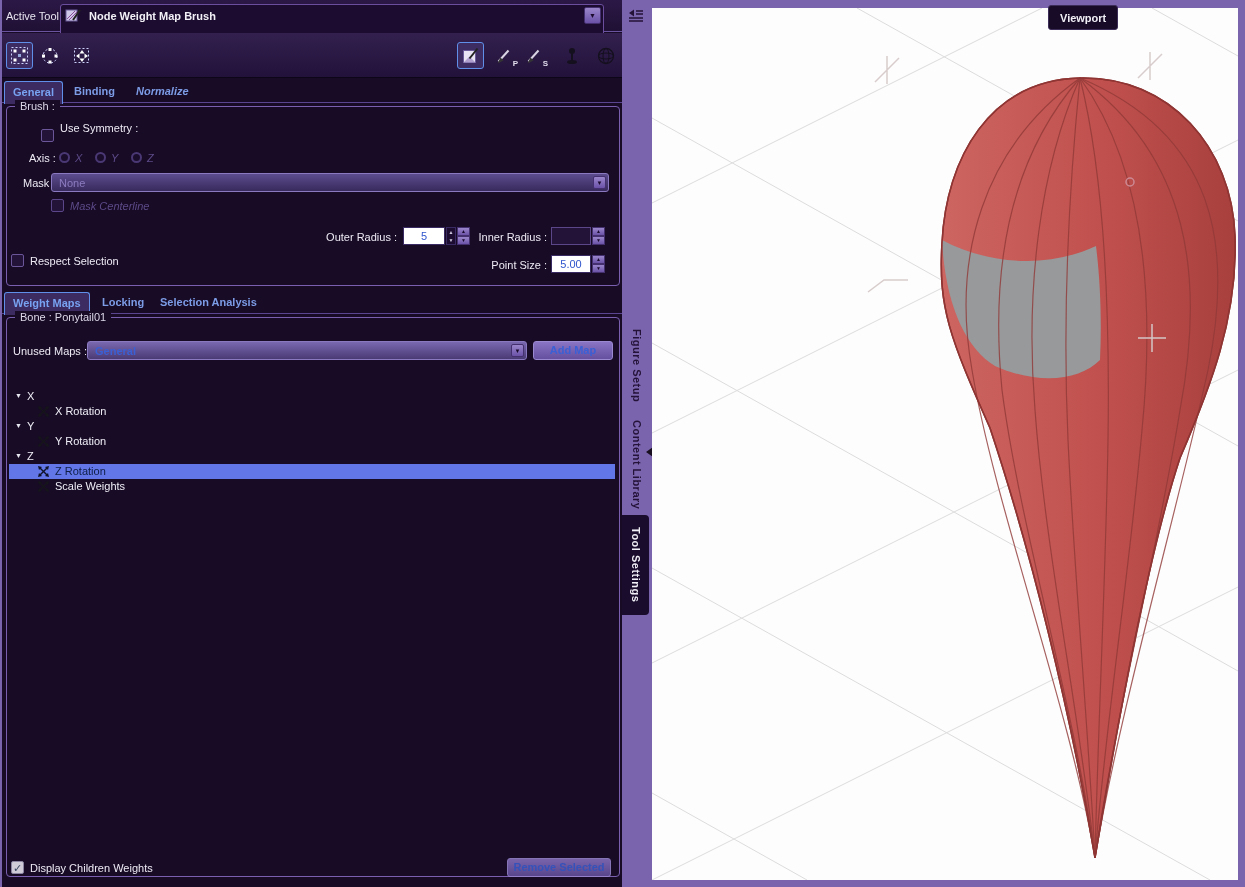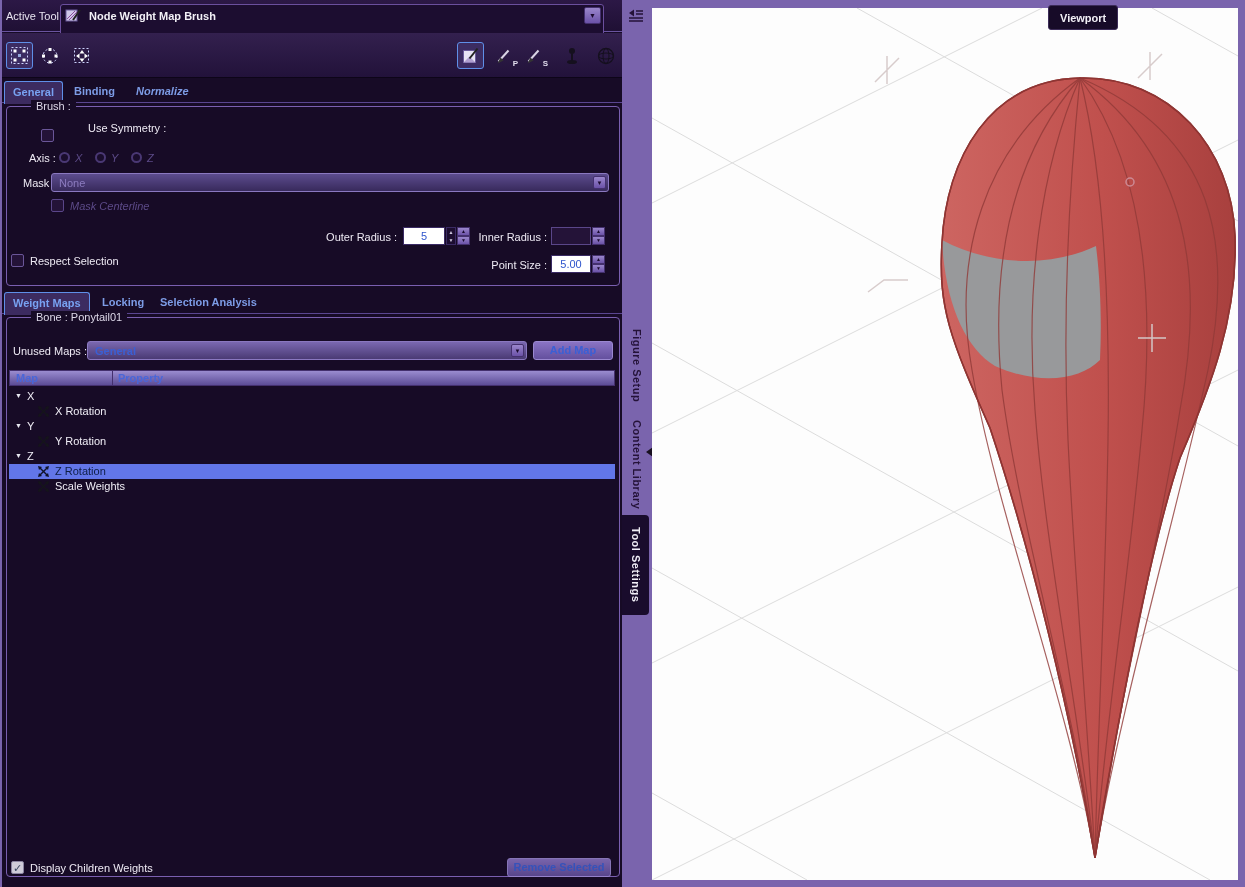--- a/index.html
+++ b/index.html
@@ -20,21 +20,21 @@
   .tool-btn { position:absolute; top:9px; width:27px; height:27px; border-radius:3px; }
   .tool-btn.sel { background:#3c2c62; border:1px solid #5f8fe8; }
   .tool-btn svg { position:absolute; left:50%; top:50%; transform:translate(-50%,-50%); }
   .icon-letter { position:absolute; right:0; bottom:1px; font-size:8px; font-weight:bold; color:#e0dcec; }
 
   .tab-row { position:absolute; left:0; width:100%; height:25px; border-bottom:1px solid #5a4690; background:#170b26; }
   .tab { position:absolute; top:3px; height:23px; font-size:11px; font-weight:bold; color:#7d9ce6; padding:4px 8px 0; white-space:nowrap; }
   .tab.active { background:#3c2b60; border:1px solid #5f8fe8; border-bottom:none; border-radius:3px 3px 0 0; color:#78a2f2; }
 
   .groupbox { position:absolute; left:4px; width:614px; border:1px solid #7a5fb0; border-radius:4px; }
-  .group-legend { position:absolute; left:8px; top:-7px; background:#170b26; padding:0 5px; font-size:11px; color:#ddd8e8; white-space:nowrap;margin-left:16px; }
+  .group-legend { position:absolute; left:8px; top:-7px; background:#170b26; padding:0 5px; font-size:11px; color:#ddd8e8; white-space:nowrap; }
 
   .cb { position:absolute; width:13px; height:13px; background:#cfccd8; border:1px solid #8a84a0; border-radius:2px; font-size:11px; text-align:center; color:#39455e; }
   .cb span { display:block; line-height:12px; }
   .cb.dis { background:#241338; border-color:#5a4689; }
   .lbl { position:absolute; font-size:11px; color:#eeeaf4; white-space:nowrap; }
   .lbl.dis { color:#5c4a88; }
   .lbl.right { text-align:right; }
   .radio { position:absolute; width:11px; height:11px; border-radius:50%; background:#1a0d2c; border:2px solid #4a3874; }
 
   .dropdown { position:absolute; height:19px; background:linear-gradient(#7a68b0,#4a3a74); border:1px solid #8a78c0; border-radius:3px; }
@@ -166,21 +166,21 @@
   <div class="tab-row" style="top:78px;">
     <div class="tab active" style="left:2px;">General</div>
     <div class="tab" style="left:64px;">Binding</div>
     <div class="tab" style="left:126px;font-style:italic;">Normalize</div>
   </div>
 
   <div class="groupbox" style="top:106px; height:180px;">
     <span class="group-legend">Brush :</span>
 
     <div class="cb" style="left:34px; top:22px; background:#241338; border-color:#6a5698;"></div>
-    <span class="lbl" style="left:53px; top:15px;margin-left:28px;">Use Symmetry :</span>
+    <span class="lbl" style="left:53px; top:15px;">Use Symmetry :</span>
 
     <span class="lbl" style="left:22px; top:45px;">Axis :</span>
     <div class="radio" style="left:52px; top:45px;"></div>
     <span class="lbl dis" style="left:68px; top:45px; font-style:italic;">X</span>
     <div class="radio" style="left:88px; top:45px;"></div>
     <span class="lbl dis" style="left:104px; top:45px; font-style:italic;">Y</span>
     <div class="radio" style="left:124px; top:45px;"></div>
     <span class="lbl dis" style="left:140px; top:45px; font-style:italic;">Z</span>
 
     <span class="lbl" style="left:16px; top:70px;">Mask :</span>
@@ -230,25 +230,20 @@
   <div class="groupbox" style="top:317px; height:560px;">
     <span class="group-legend">Bone : Ponytail01</span>
 
     <span class="lbl" style="left:6px; top:27px;">Unused Maps :</span>
     <div class="dropdown" style="left:80px; top:23px; width:440px;">
       <span class="dd-text blue">General</span>
       <span class="dd-arrow">▼</span>
     </div>
     <div class="btn" style="left:526px; top:23px; width:80px; height:19px; line-height:17px;">Add Map</div>
 
-    <div id="map-table-header">
-      <span class="col" style="left:6px;">Map</span>
-      <div id="map-col-div"></div>
-      <span class="col" style="left:108px;">Property</span>
-    </div>
 
     <div id="tree">
       <div class="tree-row" style="top:2px;">
         <span class="expander">▼</span>
         <span class="grp-label">X</span>
       </div>
       <div class="tree-row" style="top:17px;">
         <span class="map-icon">
           <svg width="13" height="13">
               <g stroke="#15151a" stroke-width="1.4">

